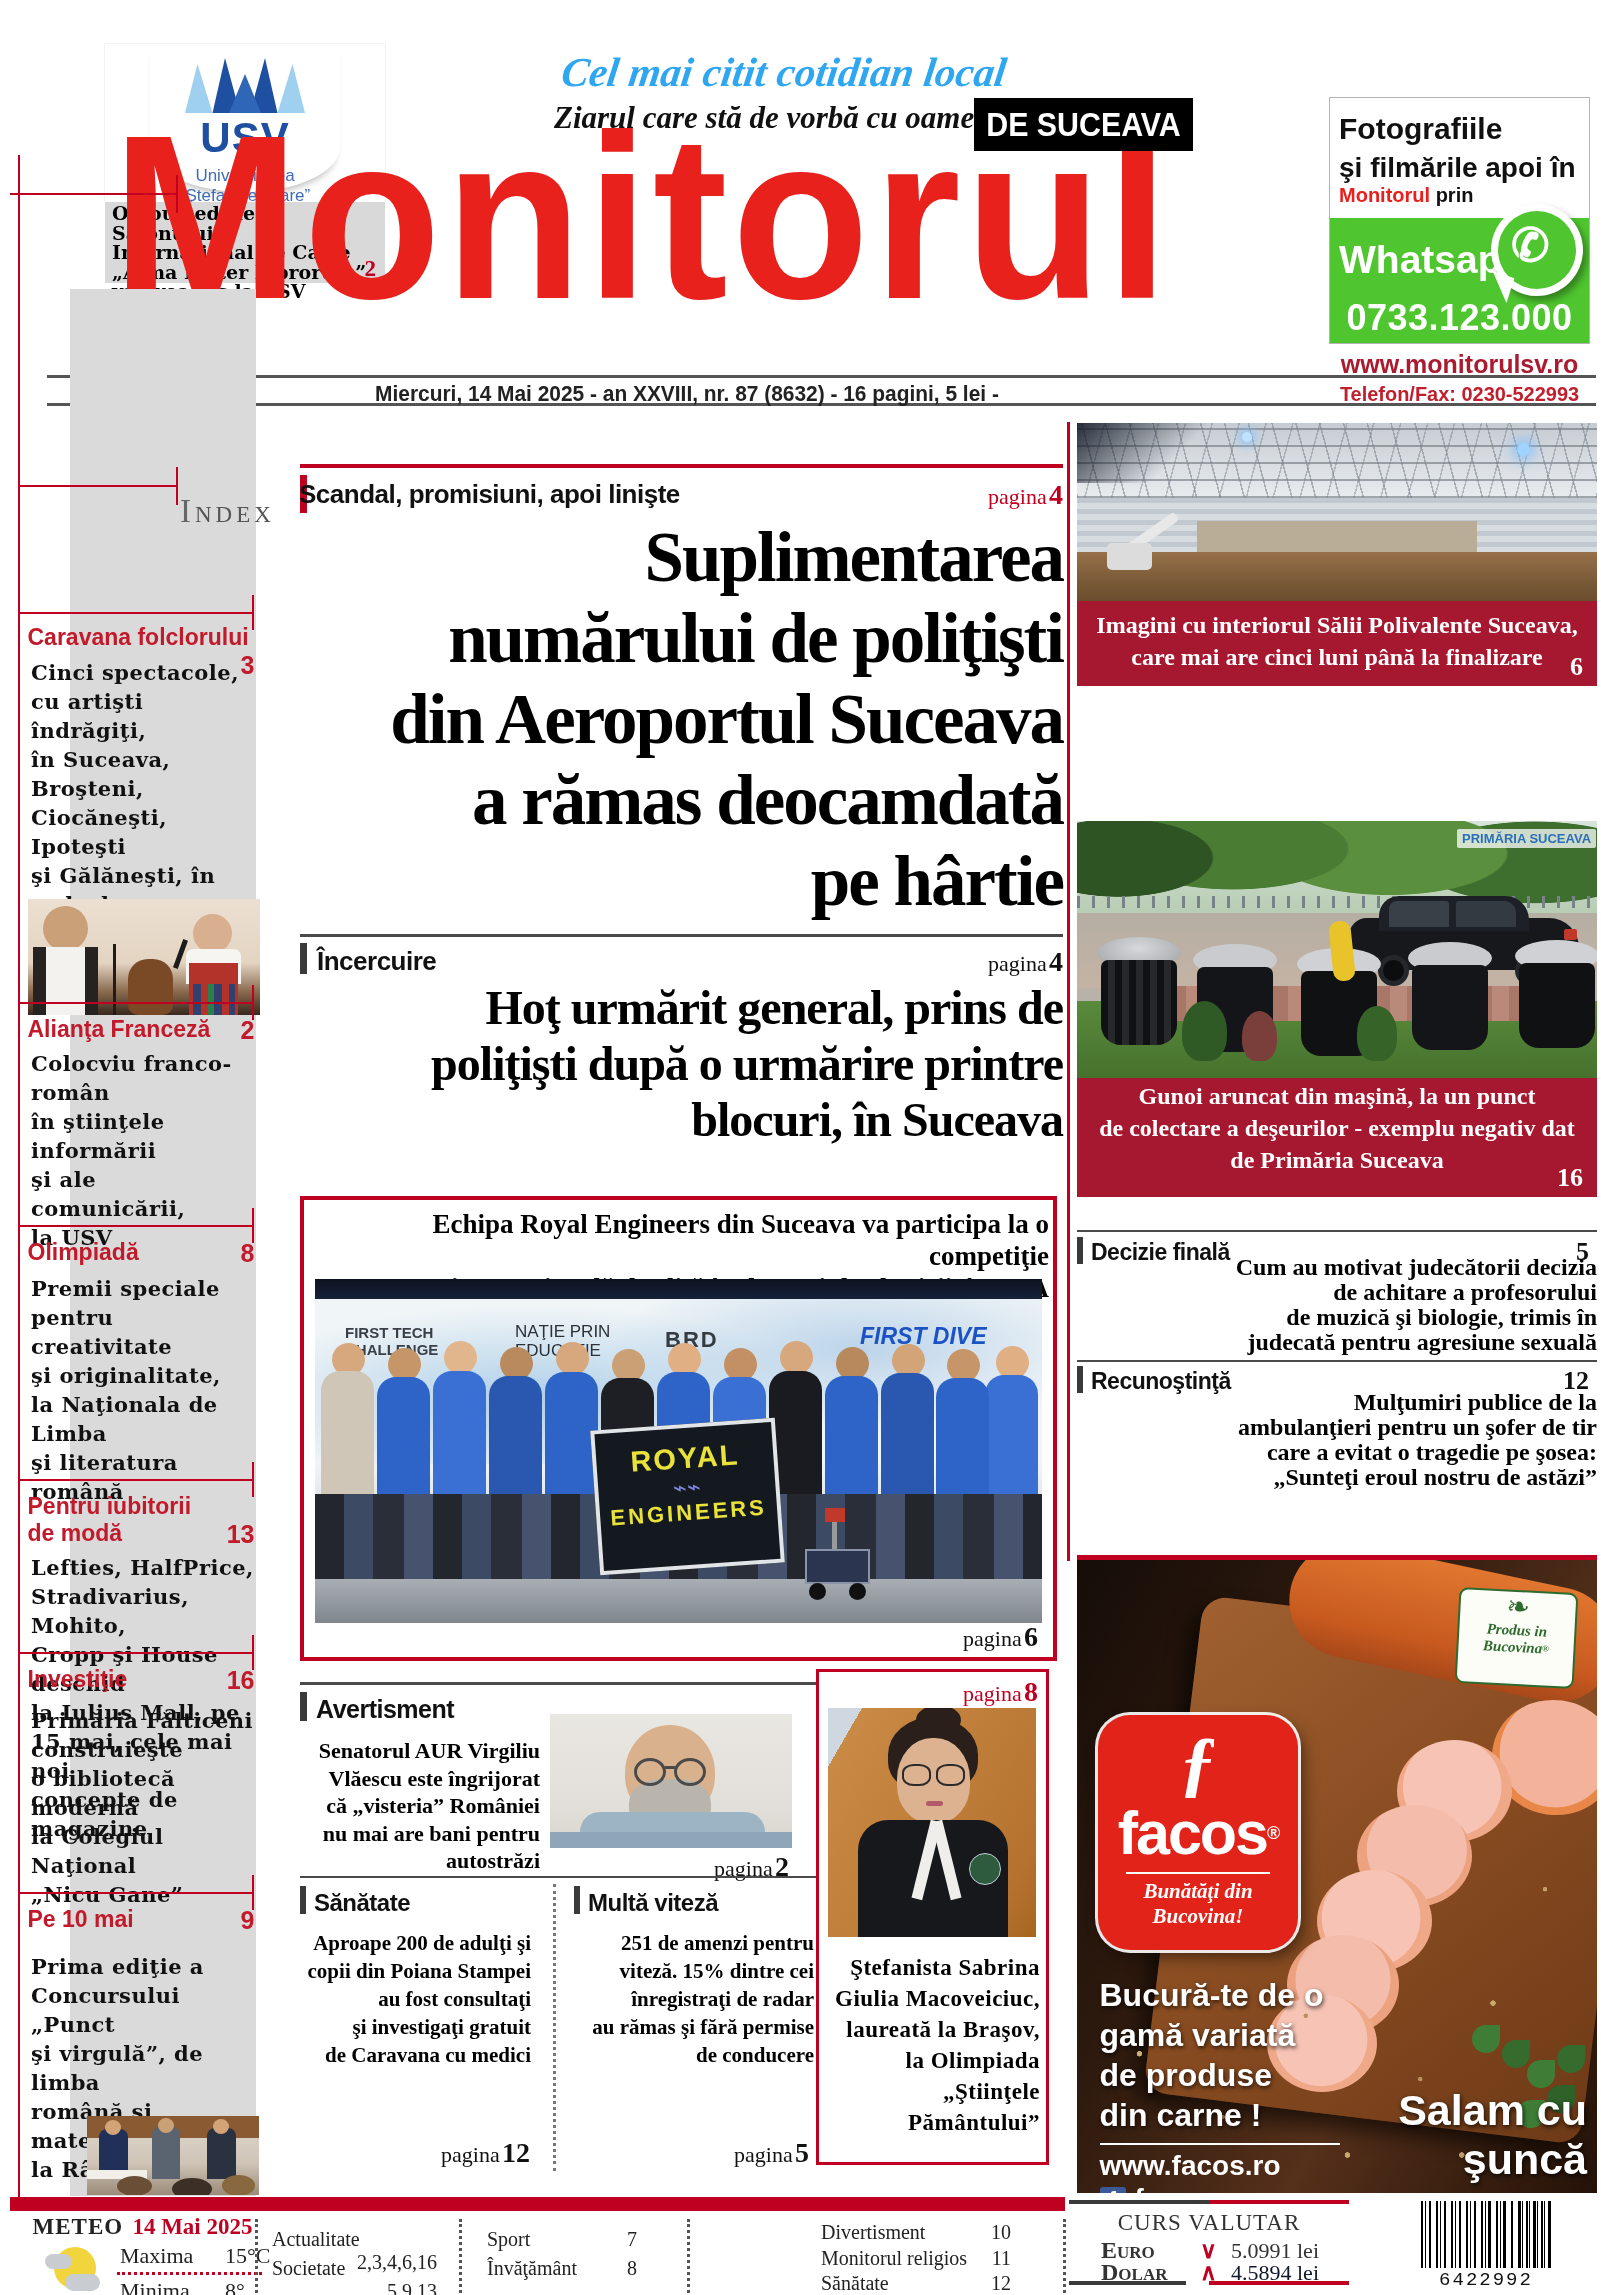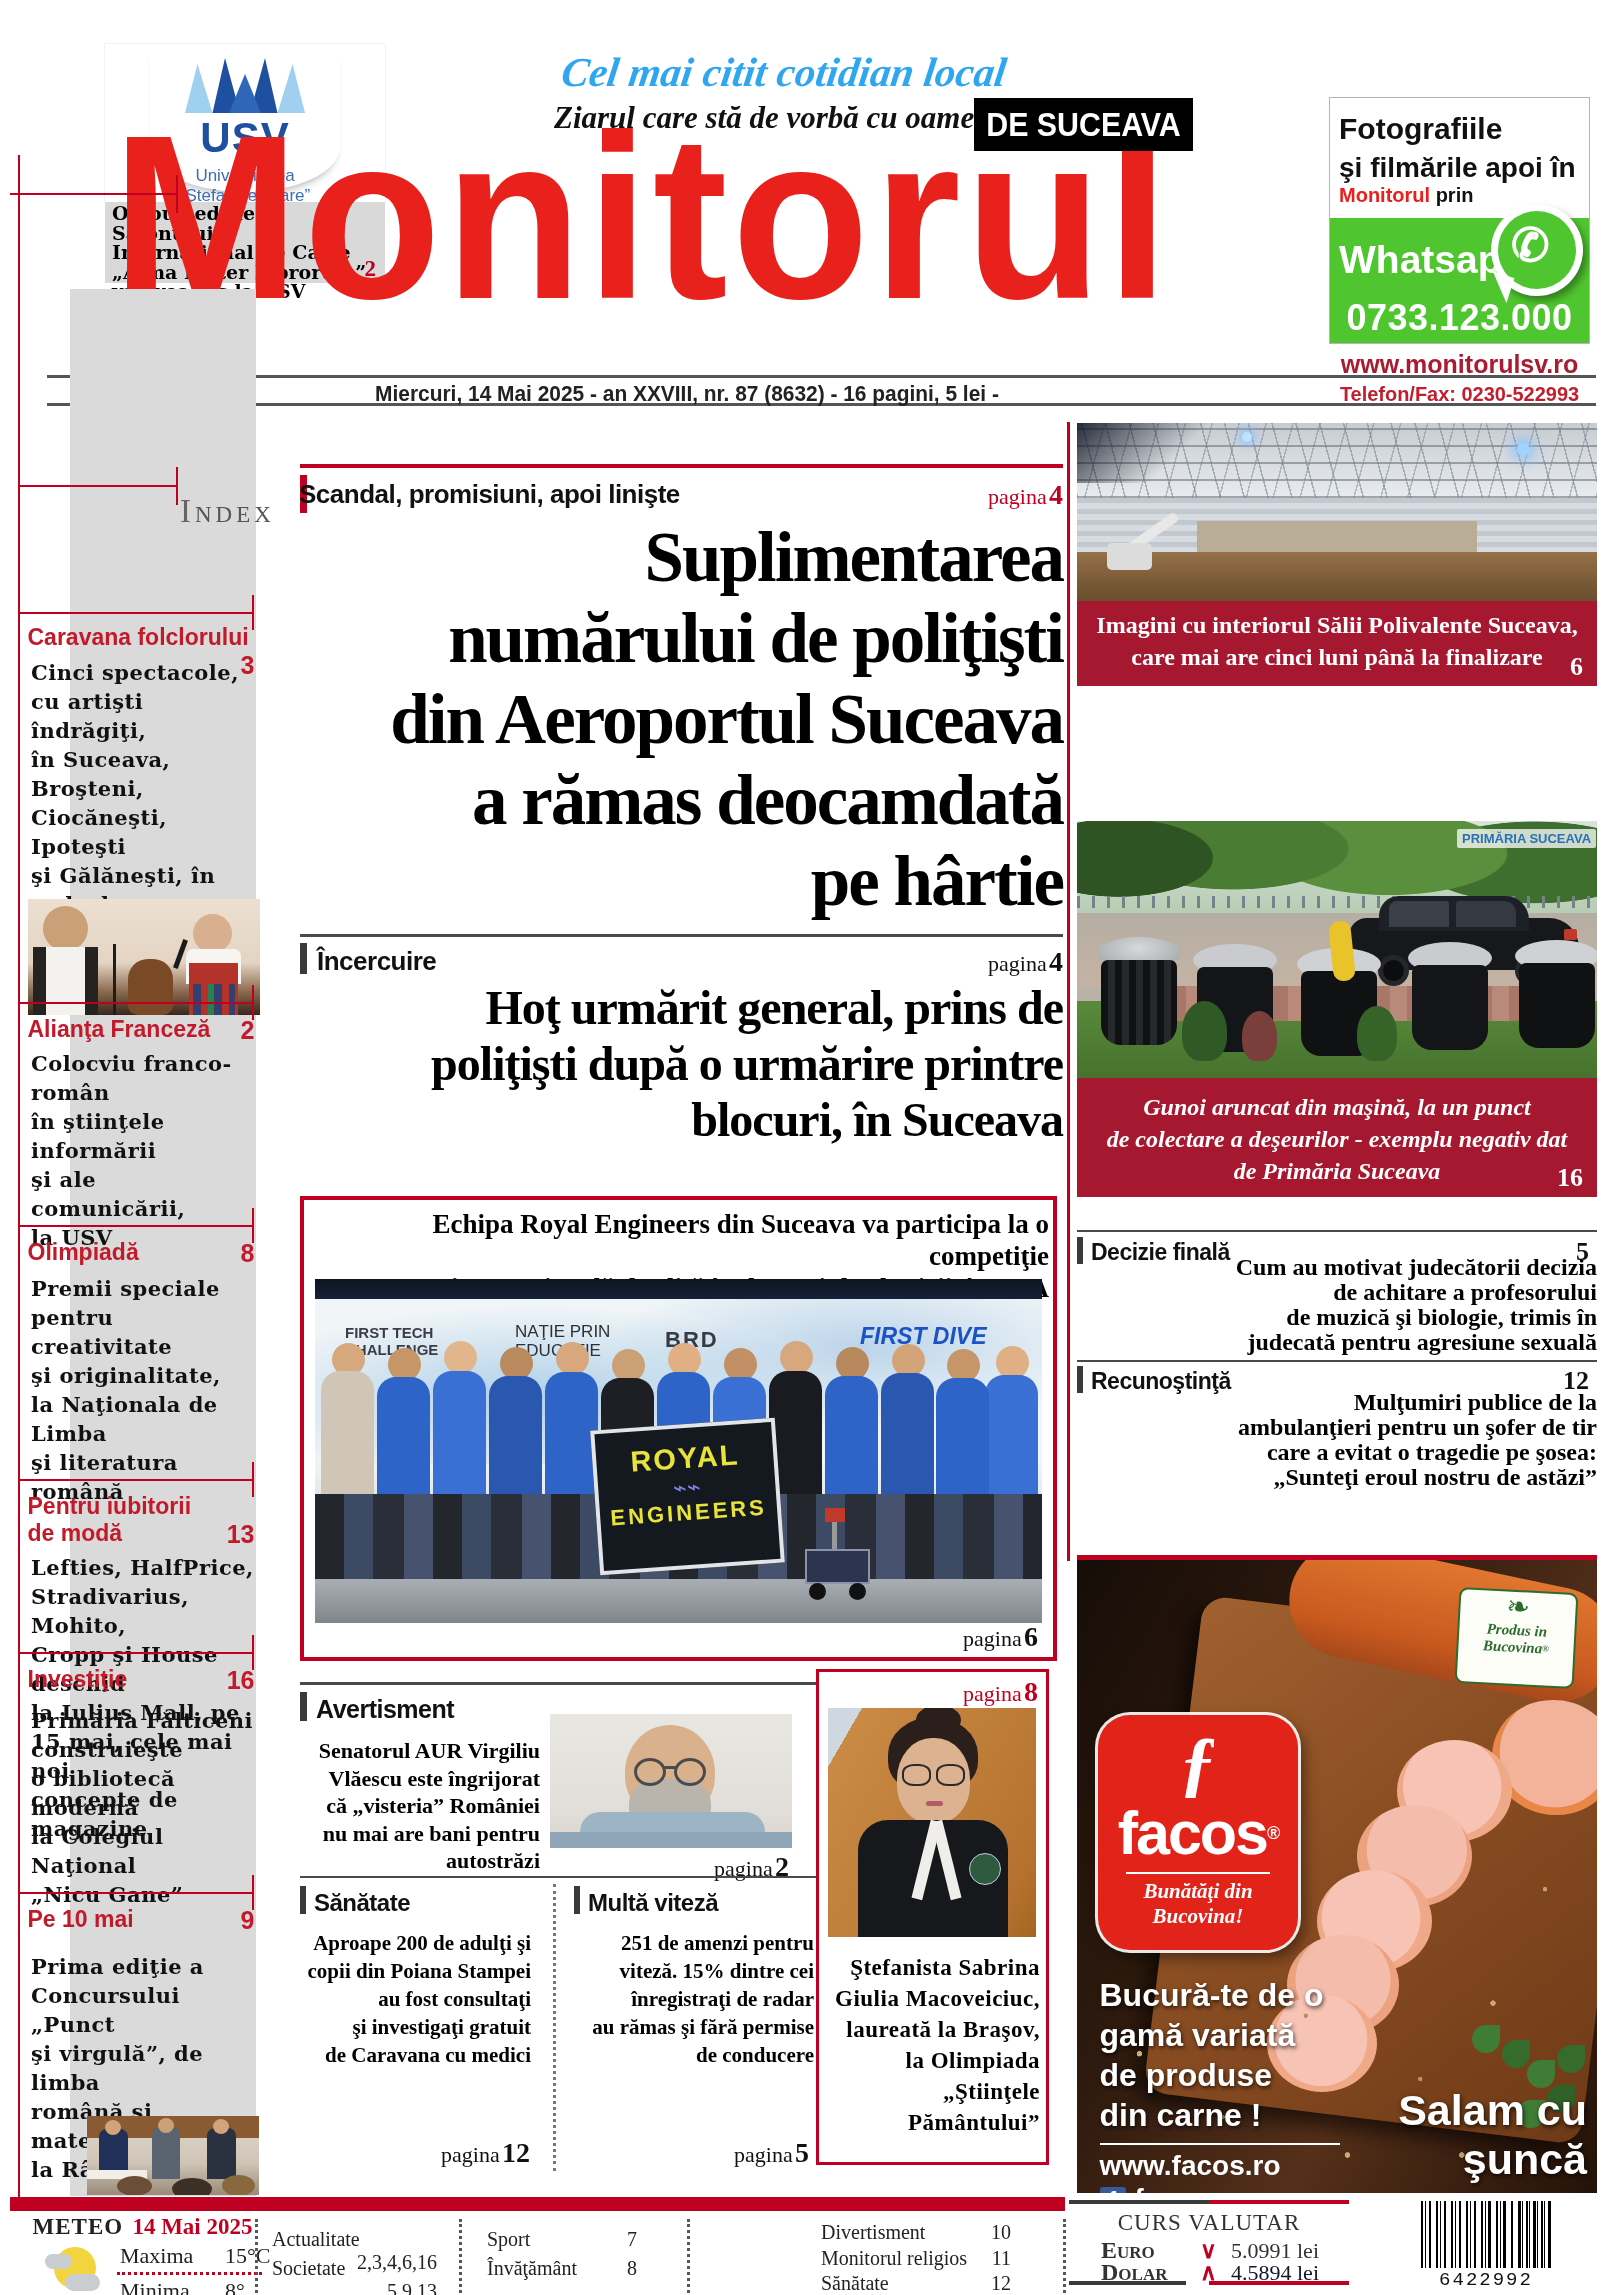--- a/index.html
+++ b/index.html
@@ -419,21 +419,21 @@
     <div class="abs" style="left:20px;top:116px;width:84px;height:32px;border-radius:50%;background:radial-gradient(ellipse at 50% 35%,#d6d8da,#b0b3b6 70%,#8f9296);
          box-shadow:96px 7px 0 #c9cbce,200px 11px 0 #cfd1d4,311px 5px 0 #c9cbce,418px 3px 0 #cfd1d4;"></div>
     <div class="abs" style="left:24px;top:139px;width:76px;height:85px;border-radius:7px 7px 20px 20px;background:repeating-linear-gradient(90deg,#101113 0 7px,#26282c 7px 14px);
          box-shadow:96px 7px 0 #141518,200px 11px 0 #101113,311px 5px 0 #141518,418px 3px 0 #101113;"></div>
     <div class="abs" style="left:254px;top:100px;width:22px;height:60px;background:#e8c32a;border-radius:10px;transform:rotate(-6deg);"></div>
     <div class="abs" style="left:105px;top:180px;width:45px;height:60px;border-radius:50% 50% 40% 40%;background:#2f5a26;"></div>
     <div class="abs" style="left:280px;top:185px;width:40px;height:55px;border-radius:50% 50% 40% 40%;background:#356328;"></div>
     <div class="abs" style="left:165px;top:190px;width:35px;height:50px;border-radius:50% 50% 40% 40%;background:#7a3f3a;"></div>
   </div>
   <div class="abs capbox" style="left:1077px;top:1078px;width:520px;height:119px;">
-    <div style="padding-top:13px;font-style:italic;">
+    <div style="padding-top:2px;">
       <div class="cline">Gunoi aruncat din maşină, la un punct</div>
       <div class="cline">de colectare a deşeurilor - exemplu negativ dat</div>
       <div class="cline">de Primăria Suceava</div>
     </div>
     <div class="capnum">16</div>
   </div>
 
   <div class="abs rule" style="left:1077px;top:1230px;width:520px;height:2px;"></div>
   <div class="abs kbar" style="left:1077px;top:1237px;height:27px;width:6px;"></div>
   <div class="abs kicker" style="left:1091px;top:1239px;font-size:23px;">Decizie finală</div>

